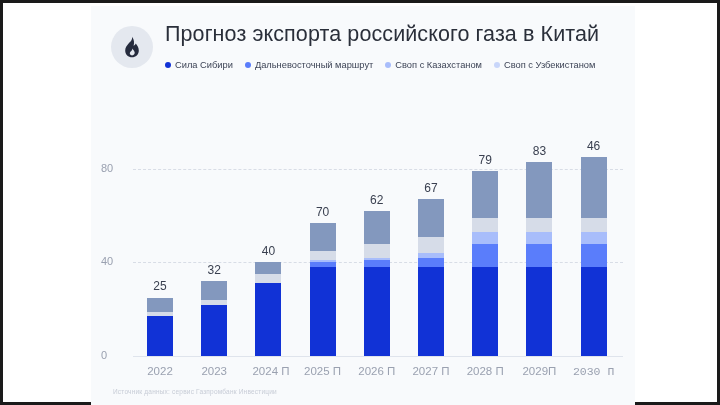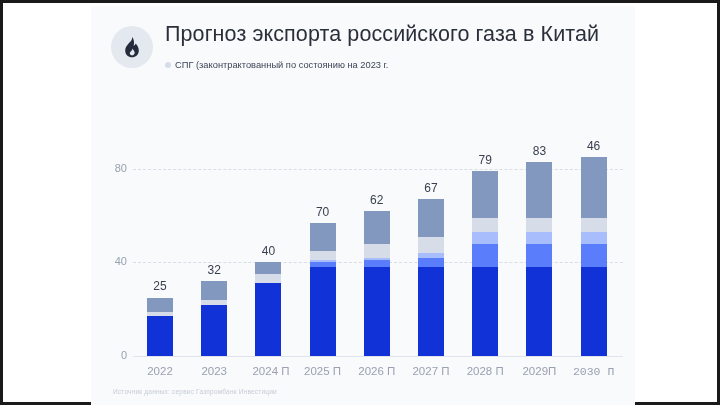--- a/index.html
+++ b/index.html
@@ -101,21 +101,20 @@
     height: 0;
     border-top: 1px dashed #d8dde6;
   }
   .gridline.axis0 {
     border-top: 1px solid #dfe4ec;
   }
   .ytick {
     position: absolute;
     left: 10px;
     width: 26px;
-    text-align: right;
     font-size: 11px;
     color: #9aa1b0;
     transform: translateY(-7px);
   }
   .bar {
     position: absolute;
     bottom: 0;
     width: 26px;
     display: flex;
     flex-direction: column-reverse;
@@ -155,22 +154,34 @@
         <path d="M10 0.8 C10.6 4.2 8.4 5.6 6.6 7.6 C4.6 9.8 3.2 12 3.2 14.4 C3.2 18.4 6.3 21.2 10 21.2 C13.7 21.2 16.8 18.4 16.8 14.4 C16.8 11.4 15.2 9.4 13.8 7.6 C13.0 9.0 12.3 9.6 11.6 9.8 C12.4 7.0 12.3 3.6 10 0.8 Z" fill="#252b3d"></path>
         <path d="M10.2 12.4 C10.5 14.2 9.2 14.8 8.4 15.8 C7.8 16.6 7.6 17.3 7.9 18.0 C8.4 19.1 9.6 19.6 10.8 19.3 C12.2 18.9 13.0 17.6 12.6 16.1 C12.3 14.9 11.3 13.6 10.2 12.4 Z" fill="#e4e8ef"></path>
       </svg>
     </div>
 
     <div id="chart-title">Прогноз экспорта российского газа в Китай</div>
 
     <div id="legend">
         <div class="legend-row">
           <div class="legend-item">
-            <span class="legend-dot" style="background: rgb(214, 220, 232);"></span>
-            <span class="legend-label">СПГ (законтрактованный по состоянию на 2023 г.</span>
+            <span class="legend-dot" style="background: rgb(17, 50, 214);"></span>
+            <span class="legend-label">Сила Сибири</span>
+          </div>
+          <div class="legend-item">
+            <span class="legend-dot" style="background: rgb(90, 125, 251);"></span>
+            <span class="legend-label">Дальневосточный маршрут</span>
+          </div>
+          <div class="legend-item">
+            <span class="legend-dot" style="background: rgb(168, 189, 251);"></span>
+            <span class="legend-label">Своп с Казахстаном</span>
+          </div>
+          <div class="legend-item">
+            <span class="legend-dot" style="background: rgb(200, 214, 250);"></span>
+            <span class="legend-label">Своп с Узбекистаном</span>
           </div>
         </div>
       </div>
 
     <div id="plot">
         <div class="gridline axis0" style="top: 242px;"></div>
         <div class="ytick" style="top: 242px;">0</div>
         <div class="gridline" style="top: 148.383px;"></div>
         <div class="ytick" style="top: 148.383px;">40</div>
         <div class="gridline" style="top: 54.766px;"></div>

